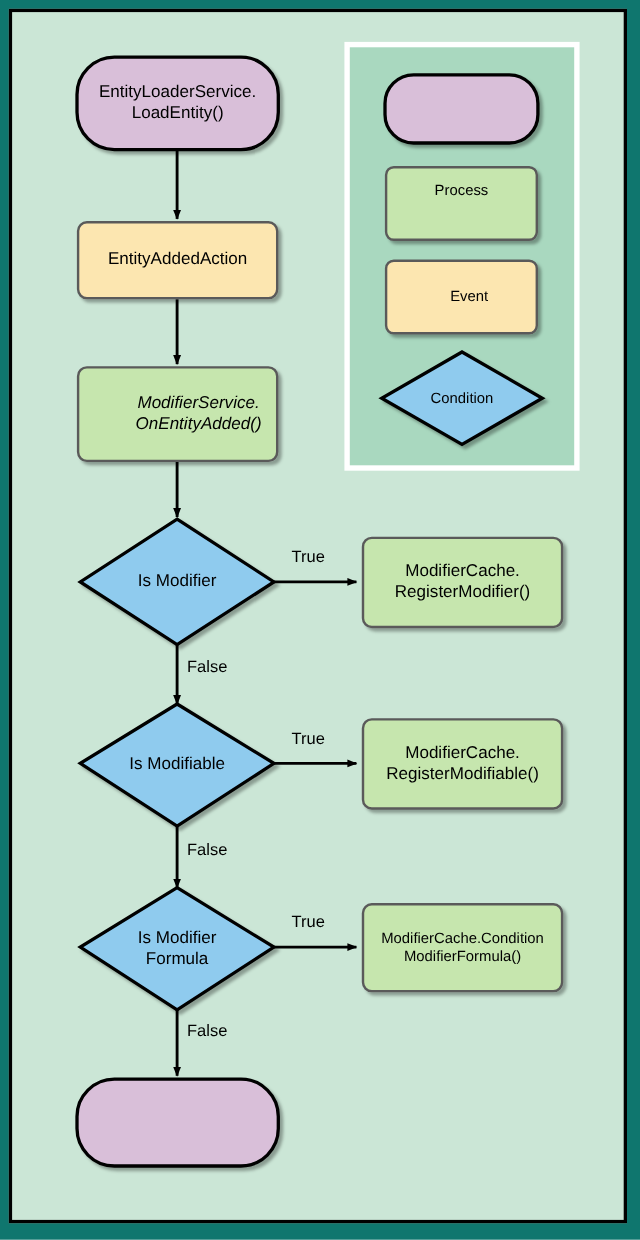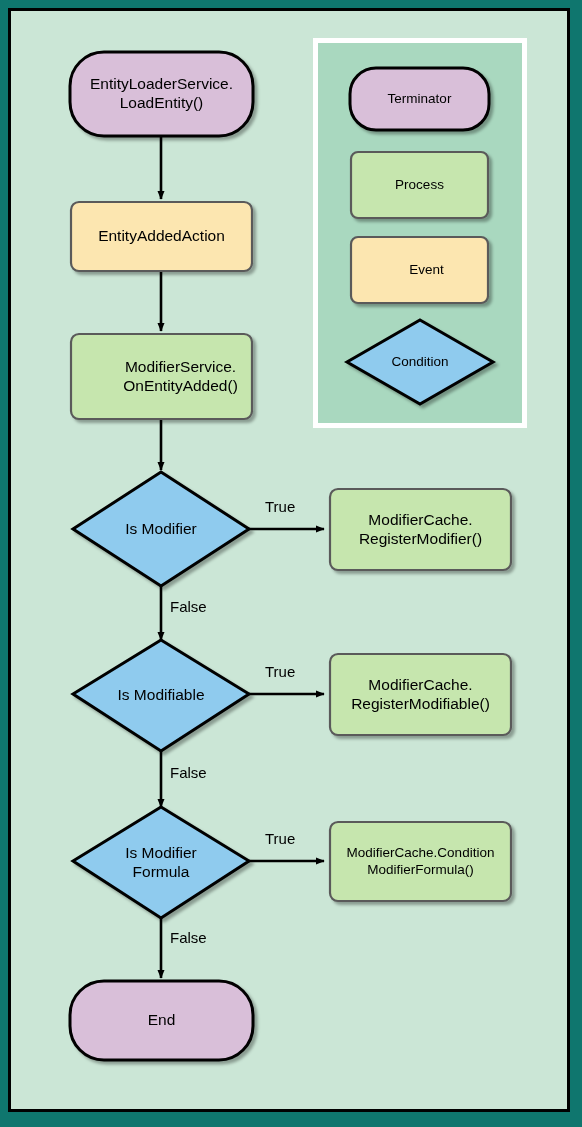--- a/index.html
+++ b/index.html
@@ -139,51 +139,49 @@
     <rect x="351" y="237" width="137" height="66" rx="7" ry="7" fill="#fce6b0" stroke="#5a5a5a" stroke-width="2.2" filter="url(#shadow)"></rect>
 
     <polygon points="420,320 493,362 420,404 347,362" fill="#8fcbee" stroke="#000000" stroke-width="3" filter="url(#shadow)"></polygon>
   </svg>
 
   <div class="node-label big" style="left:70px; top:52px; width:183px; height:84px;">EntityLoaderService.
 LoadEntity()</div>
 
   <div class="node-label big" style="left:71px; top:202px; width:181px; height:69px;">EntityAddedAction</div>
 
-  <div class="node-label big" style="left:71px; top:334px; width:219px; height:85px;">ModifierService.
+  <div class="node-label big" style="left:71px; top:334px; width:219px; height:85px;font-style:italic;">ModifierService.
 OnEntityAdded()</div>
 
   <div class="node-label big" style="left:73px; top:472px; width:176px; height:114px;">Is Modifier</div>
 
   <div class="node-label big" style="left:330px; top:489px; width:181px; height:81px;">ModifierCache.
 RegisterModifier()</div>
 
   <div class="node-label big" style="left:73px; top:640px; width:176px; height:111px;">Is Modifiable</div>
 
   <div class="node-label big" style="left:330px; top:654px; width:181px; height:81px;">ModifierCache.
 RegisterModifiable()</div>
 
   <div class="node-label big" style="left:73px; top:807px; width:176px; height:111px;">Is Modifier
 Formula</div>
 
   <div class="node-label small" style="left:330px; top:822px; width:181px; height:79px;">ModifierCache.Condition
 ModifierFormula()</div>
 
-  <div class="node-label big" style="left:70px; top:981px; width:183px; height:79px;">End</div>
 
   <div class="edge-label" style="left:265px; top:498px;">True</div>
   <div class="edge-label" style="left:170px; top:598px;">False</div>
 
   <div class="edge-label" style="left:265px; top:663px;">True</div>
   <div class="edge-label" style="left:170px; top:764px;">False</div>
 
   <div class="edge-label" style="left:265px; top:830px;">True</div>
   <div class="edge-label" style="left:170px; top:929px;">False</div>
 
-  <div class="node-label legend" style="left:350px; top:68px; width:139px; height:62px;">Terminator</div>
 
-  <div class="node-label legend" style="left:351px; top:152px; width:137px; height:66px;">Process</div>
+  <div class="node-label legend" style="left:351px; top:140px; width:137px; height:66px;">Process</div>
 
   <div class="node-label legend" style="left:347px; top:237px; width:159px; height:66px;">Event</div>
 
   <div class="node-label legend" style="left:347px; top:320px; width:146px; height:84px;">Condition</div>
 
 </div>
 
 </body></html>

